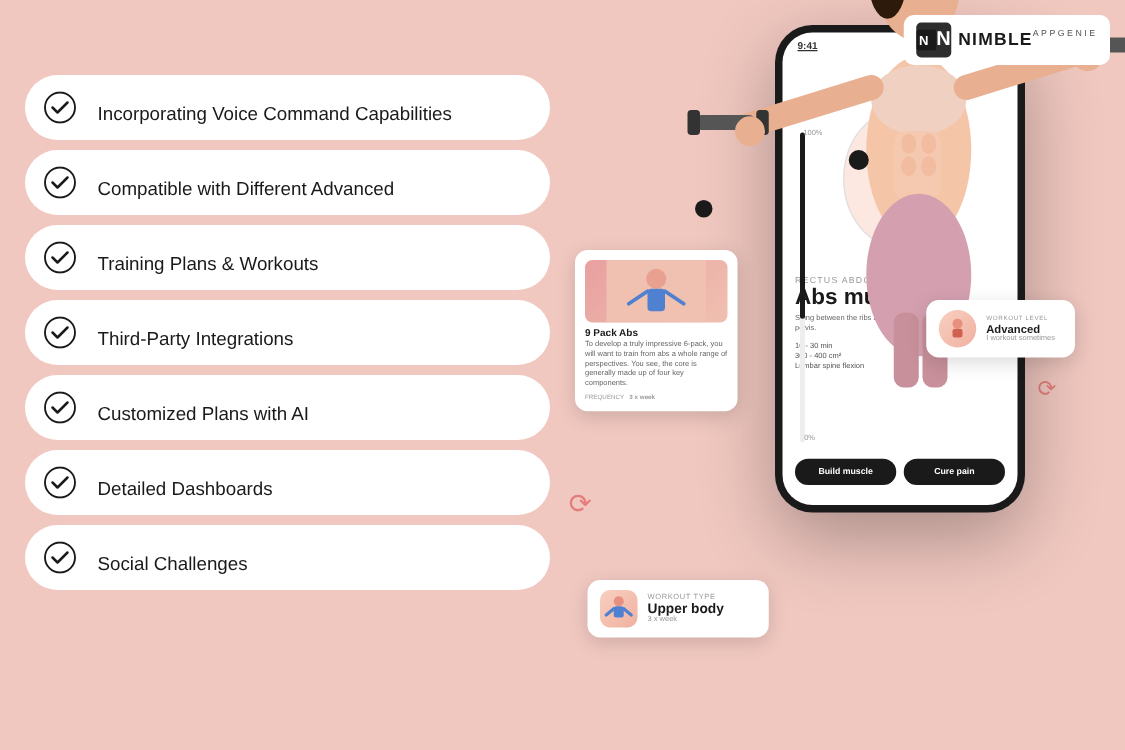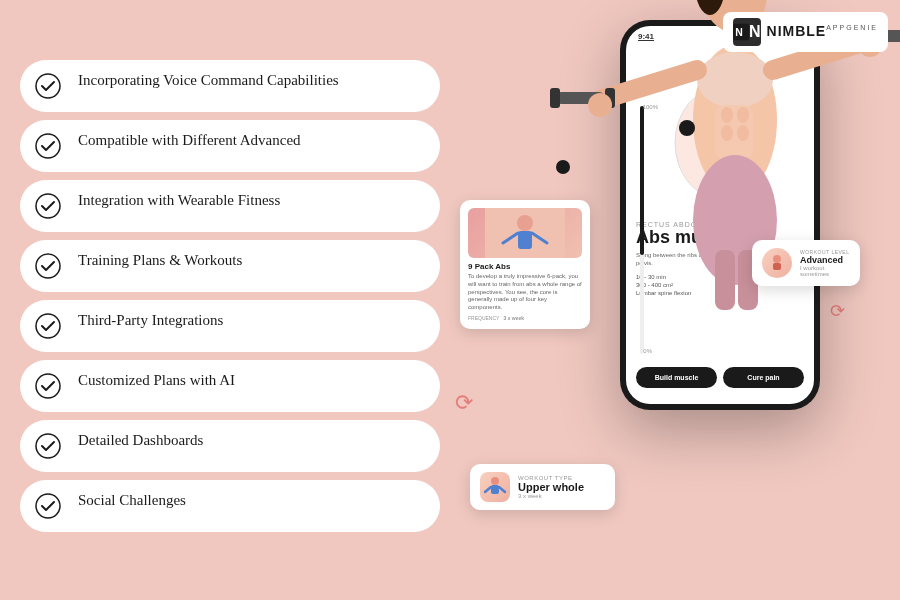--- a/index.html
+++ b/index.html
@@ -74,27 +74,26 @@
       top: 50px;
       width: 440px;
       display: flex;
       flex-direction: column;
       gap: 8px;
       padding: 10px 20px;
     }
 
     .feature-item {
       display: flex;
-      align-items: flex-start;
+      align-items: flex-end;
       gap: 16px;
       background: white;
       border-radius: 50px;
       padding: 12px 20px 12px 14px;
       width: 420px;
-      font-family: Liberation Serif, serif;
     }
 
     .check-icon {
       width: 28px;
       height: 28px;
       flex-shrink: 0;
       display: flex;
       align-items: center;
       justify-content: center;
     }
@@ -314,21 +313,21 @@
 
     .ub-sub {
       font-size: 6px;
       color: #999;
     }
 
     .card-advanced {
       position: absolute;
       right: 20px;
       top: 240px;
-      width: 108px;
+      width: 119px;
       background: white;
       border-radius: 10px;
       padding: 8px 10px;
       z-index: 20;
       box-shadow: 0 4px 15px rgba(0,0,0,0.15);
       display: flex;
       align-items: center;
       gap: 8px;
     }
 
@@ -453,29 +452,20 @@
       <span class="feature-text">Incorporating Voice Command Capabilities</span>
     </div>
     <div class="feature-item">
       <div class="check-icon">
         <svg viewBox="0 0 26 26" fill="none" xmlns="http://www.w3.org/2000/svg">
       <circle cx="13" cy="13" r="12" stroke="#1a1a1a" stroke-width="1.5" fill="none"></circle>
       <polyline points="7,13 11,17 19,9" stroke="#1a1a1a" stroke-width="2" stroke-linecap="round" stroke-linejoin="round" fill="none"></polyline>
     </svg>
       </div>
       <span class="feature-text">Compatible with Different Advanced</span>
-    </div>
-    <div class="feature-item">
-      <div class="check-icon">
-        <svg viewBox="0 0 26 26" fill="none" xmlns="http://www.w3.org/2000/svg">
-      <circle cx="13" cy="13" r="12" stroke="#1a1a1a" stroke-width="1.5" fill="none"></circle>
-      <polyline points="7,13 11,17 19,9" stroke="#1a1a1a" stroke-width="2" stroke-linecap="round" stroke-linejoin="round" fill="none"></polyline>
-    </svg>
-      </div>
-      <span class="feature-text">Integration with Wearable Fitness</span>
     </div>
     <div class="feature-item">
       <div class="check-icon">
         <svg viewBox="0 0 26 26" fill="none" xmlns="http://www.w3.org/2000/svg">
       <circle cx="13" cy="13" r="12" stroke="#1a1a1a" stroke-width="1.5" fill="none"></circle>
       <polyline points="7,13 11,17 19,9" stroke="#1a1a1a" stroke-width="2" stroke-linecap="round" stroke-linejoin="round" fill="none"></polyline>
     </svg>
       </div>
       <span class="feature-text">Training Plans &amp; Workouts</span>
     </div>
@@ -596,21 +586,21 @@
     <div class="ub-icon">
       <svg width="24" height="24" viewBox="0 0 24 24">
         <ellipse cx="12" cy="6" rx="4" ry="4" fill="#e89080"></ellipse>
         <rect x="8" y="10" width="8" height="9" rx="2" fill="#5080d0"></rect>
         <line x1="8" y1="12" x2="2" y2="17" stroke="#5080d0" stroke-width="2.5" stroke-linecap="round"></line>
         <line x1="16" y1="12" x2="22" y2="17" stroke="#5080d0" stroke-width="2.5" stroke-linecap="round"></line>
       </svg>
     </div>
     <div class="ub-text">
       <div class="ub-label">WORKOUT TYPE</div>
-      <div class="ub-title">Upper whole</div>
+      <div class="ub-title">Upper body</div>
       <div class="ub-sub">3 x week</div>
     </div>
   </div>
 
   <div class="card-advanced">
     <div class="adv-icon">
       <svg width="20" height="20" viewBox="0 0 20 20">
         <ellipse cx="10" cy="6" rx="4" ry="4" fill="#e89080"></ellipse>
         <rect x="6" y="10" width="8" height="7" rx="2" fill="#d06050"></rect>
       </svg>

